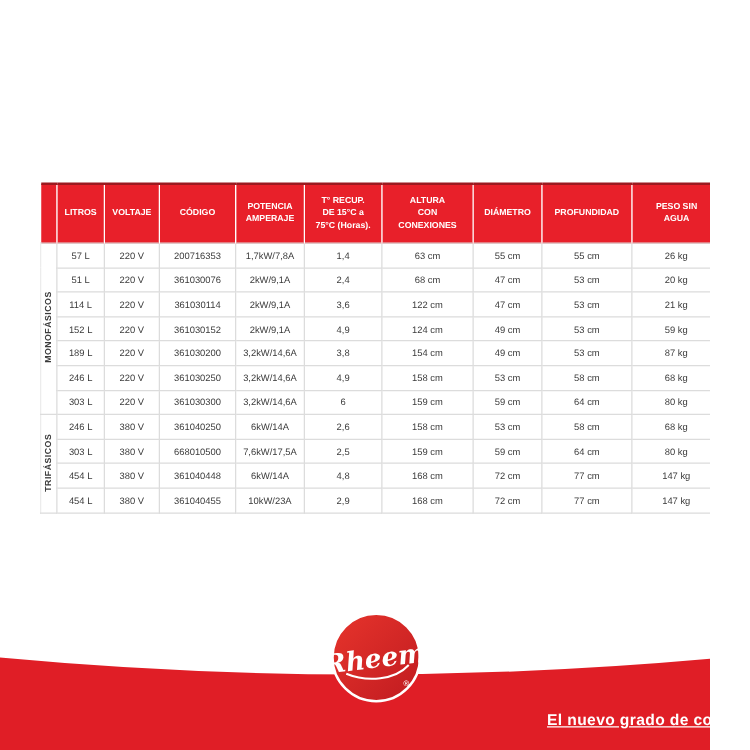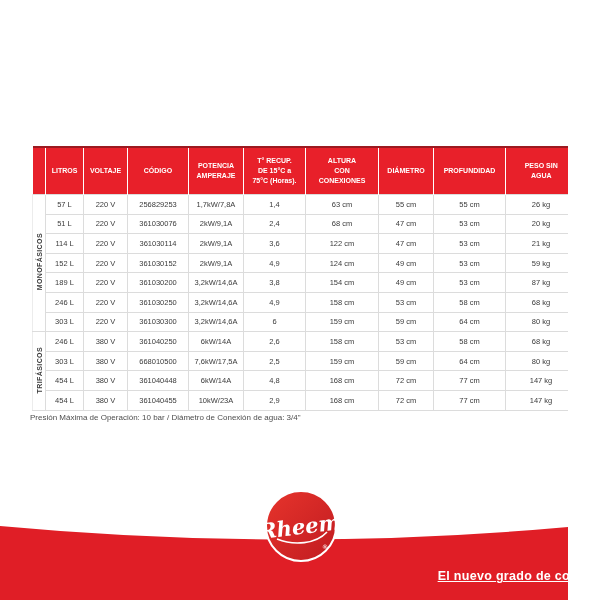--- a/index.html
+++ b/index.html
@@ -93,21 +93,21 @@
               <div>PESO SIN</div>
               <div>AGUA</div>
             </th>
           </tr>
       </thead>
       <tbody id="table-body">
           <tr>
             <td class="group" rowspan="7"><span>MONOFÁSICOS</span></td>
             <td>57 L</td>
             <td>220 V</td>
-            <td>256829253</td>
+            <td>200716353</td>
             <td>1,7kW/7,8A</td>
             <td>1,4</td>
             <td>63 cm</td>
             <td>55 cm</td>
             <td>55 cm</td>
             <td>26 kg</td>
           </tr>
           <tr>
             <td>51 L</td>
             <td>220 V</td>
@@ -216,21 +216,20 @@
             <td>2,9</td>
             <td>168 cm</td>
             <td>72 cm</td>
             <td>77 cm</td>
             <td>147 kg</td>
           </tr>
         </tbody>
     </table>
   </div>
 
-  <div class="footnote">Presión Máxima de Operación: 10 bar / Diámetro de Conexión de agua: 3/4"</div>
 
   <svg class="band" viewBox="0 0 600 140" preserveAspectRatio="none">
     <path d="M0,66 Q300,94 600,64 L600,140 L0,140 Z" fill="#e01e26"></path>
   </svg>
 
   <svg class="logo" viewBox="0 0 74 74">
     <defs>
       <linearGradient id="logo-grad" x1="0" y1="0" x2="1" y2="1">
         <stop offset="0" stop-color="#e7342c"></stop>
         <stop offset="1" stop-color="#c01b20"></stop>

